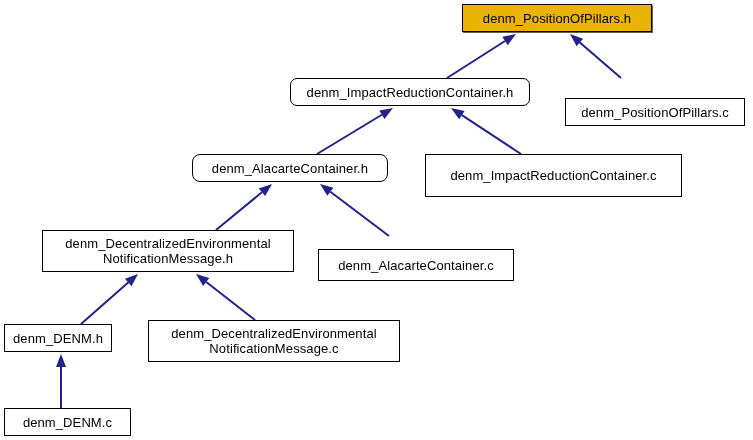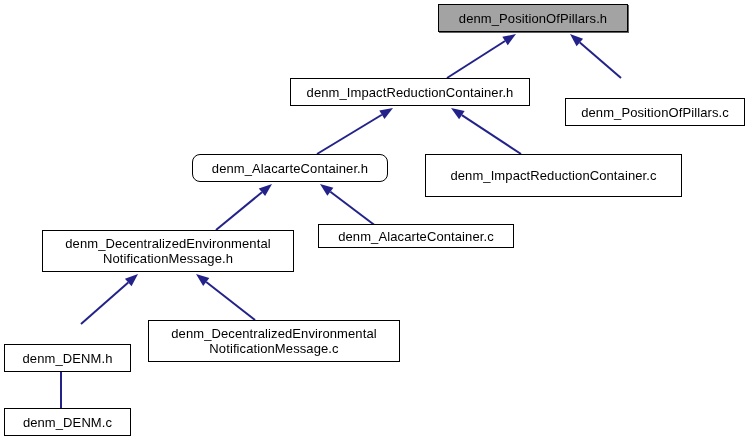--- a/index.html
+++ b/index.html
@@ -34,23 +34,24 @@
     line-height: 15px;
     text-align: center;
     display: flex;
     align-items: center;
     justify-content: center;
     white-space: pre-line;
     letter-spacing: 0.1px;
     z-index: 2;
   }
   .node.highlight {
-    background: #a3a3a3;
+    background: #eab308;
     border: 1px solid #000000;
     box-shadow: 1px 1px 0 0 #606060;
+    margin-left: 24px;
   }
   .node .label {
     display: block;
     padding: 0 6px;
   }
 </style>
 </head>
 <body>
 
 <div id="canvas">
@@ -69,25 +70,25 @@
       <polygon points="320,184 333.39116782635165,187.83100825455696 327.37266543248575,195.81709796949443" fill="#22228a"></polygon>
       <line x1="81" y1="324" x2="128.22713153267344" y2="282.5726916380058" stroke="#22228a" stroke-width="2"></line>
       <polygon points="138,274 131.5243206242141,286.33148720236215 124.92994244113277,278.8138960736494" fill="#22228a"></polygon>
       <line x1="255" y1="320" x2="206.25221512427632" y2="281.99325246977475" stroke="#22228a" stroke-width="2"></line>
       <polygon points="196,274 209.3265429972666,278.0500928065915 203.17788725128602,285.93641213295797" fill="#22228a"></polygon>
       <line x1="61" y1="408" x2="61" y2="367" stroke="#22228a" stroke-width="2"></line>
       <polygon points="61,354 66,367 56,367" fill="#22228a"></polygon>
     </svg>
   <div id="node-layer">
       <div class="node highlight" style="left: 438px; top: 4px; width: 190px; height: 28px;"><span class="label">denm_PositionOfPillars.h</span></div>
-      <div class="node" style="left: 290px; top: 78px; width: 240px; height: 28px;"><span class="label">denm_ImpactReductionContainer.h</span></div>
+      <div class="node" style="left: 290px; top: 78px; width: 240px; height: 28px; border-radius: 7px;"><span class="label">denm_ImpactReductionContainer.h</span></div>
       <div class="node" style="left: 565px; top: 78px; width: 180px; height: 28px; margin-top: 20px;"><span class="label">denm_PositionOfPillars.c</span></div>
       <div class="node" style="left: 192px; top: 154px; width: 196px; height: 28px; border-radius: 8px;"><span class="label">denm_AlacarteContainer.h</span></div>
       <div class="node" style="left: 425px; top: 154px; width: 257px; height: 43px;"><span class="label">denm_ImpactReductionContainer.c</span></div>
       <div class="node" style="left: 42px; top: 230px; width: 252px; height: 42px;"><span class="label">denm_DecentralizedEnvironmental
 NotificationMessage.h</span></div>
-      <div class="node" style="left: 318px; top: 224px; width: 196px; height: 24px;"><span class="label">denm_AlacarteContainer.c</span></div>
-      <div class="node" style="left: 4px; top: 324px; width: 127px; height: 28px; margin-top: 20px;"><span class="label">denm_DENM.h</span></div>
+      <div class="node" style="left: 318px; top: 249px; width: 196px; height: 32px;"><span class="label">denm_AlacarteContainer.c</span></div>
+      <div class="node" style="left: 4px; top: 324px; width: 108px; height: 28px;"><span class="label">denm_DENM.h</span></div>
       <div class="node" style="left: 148px; top: 320px; width: 252px; height: 42px;"><span class="label">denm_DecentralizedEnvironmental
 NotificationMessage.c</span></div>
       <div class="node" style="left: 4px; top: 408px; width: 127px; height: 28px;"><span class="label">denm_DENM.c</span></div>
     </div>
 </div>
 
 </body></html>

